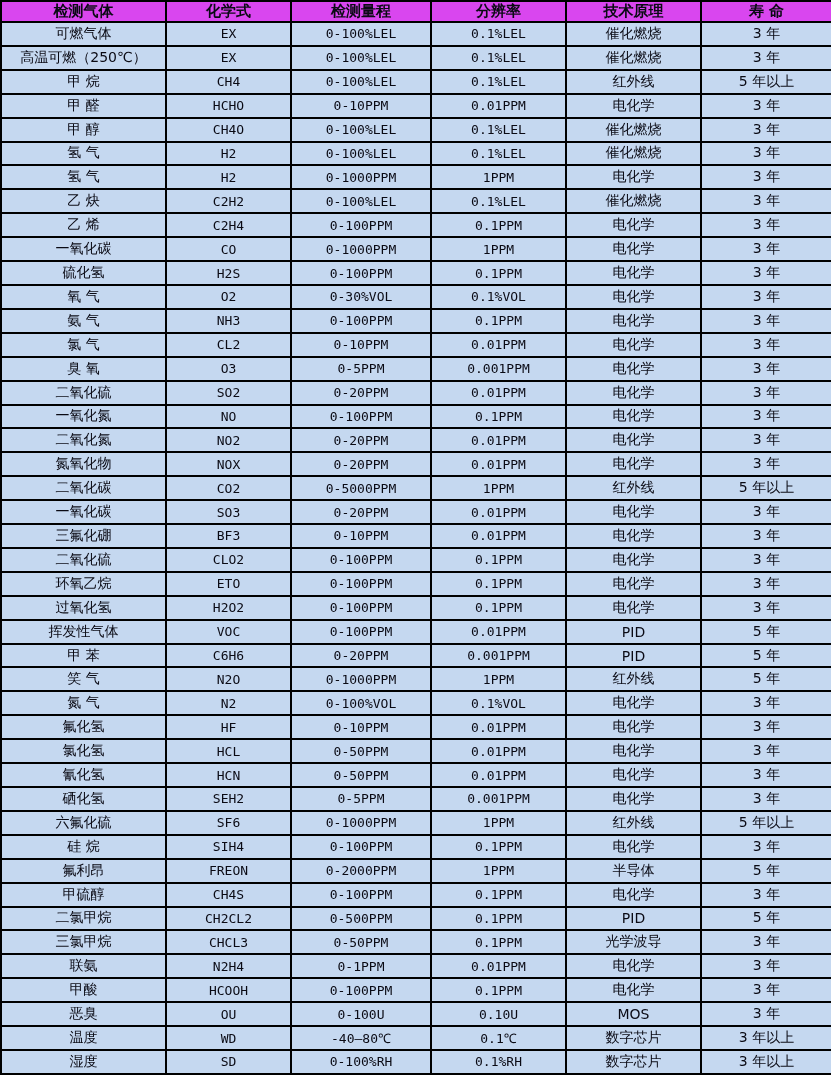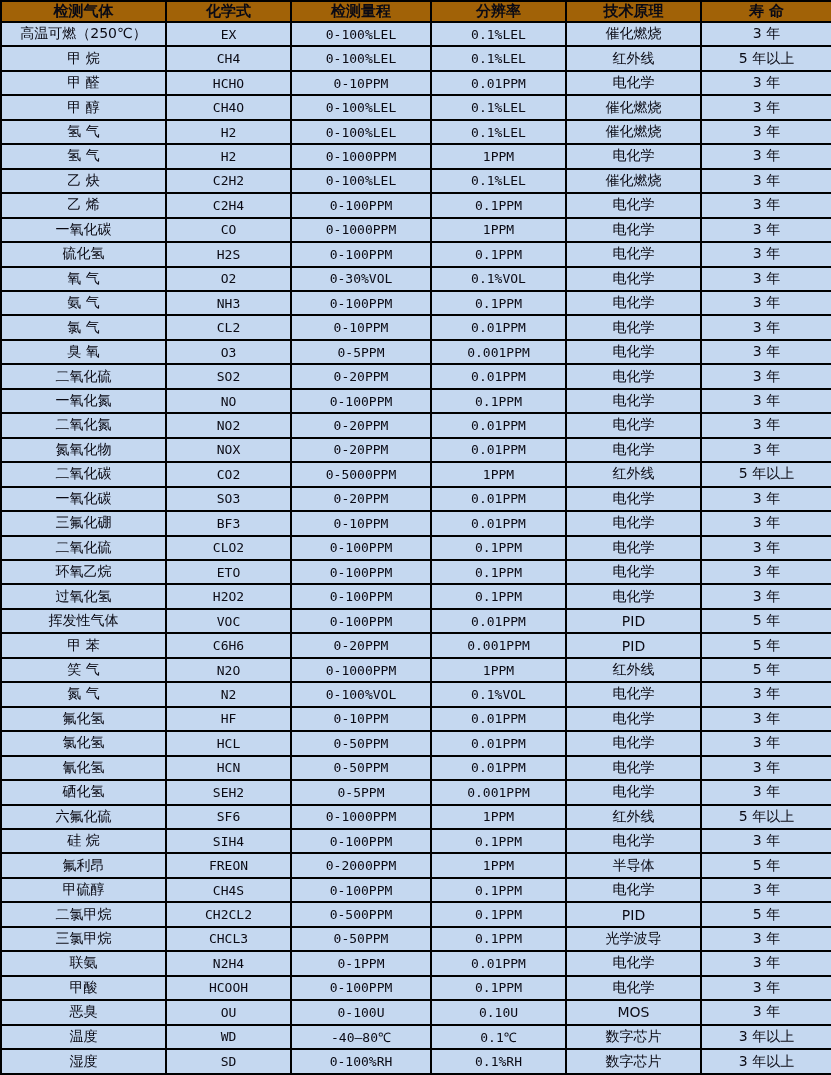--- a/index.html
+++ b/index.html
@@ -19,21 +19,21 @@
   .spec-table th, .spec-table td {
     border: 2px solid #000000;
     text-align: center;
     vertical-align: middle;
     padding: 0 2px;
     overflow: hidden;
     white-space: nowrap;
     color: #0a0a14;
   }
   .spec-table th {
-    background: #a16207;
+    background: #d946ef;
     font-weight: bold;
     font-size: 15px;
   }
   .spec-table td {
     background: #c5d8f0;
     font-size: 14px;
   }
   .spec-table td.mono {
     font-family: "DejaVu Sans Mono", "Liberation Mono", monospace;
     font-size: 13px;
@@ -56,20 +56,28 @@
         <th>检测气体</th>
         <th>化学式</th>
         <th>检测量程</th>
         <th>分辨率</th>
         <th>技术原理</th>
         <th>寿 命</th>
       </tr>
   </thead>
   <tbody>
       <tr>
+        <td>可燃气体</td>
+        <td class="mono">EX</td>
+        <td class="mono">0-100%LEL</td>
+        <td class="mono">0.1%LEL</td>
+        <td>催化燃烧</td>
+        <td>3 年</td>
+      </tr>
+      <tr>
         <td>高温可燃（250℃）</td>
         <td class="mono">EX</td>
         <td class="mono">0-100%LEL</td>
         <td class="mono">0.1%LEL</td>
         <td>催化燃烧</td>
         <td>3 年</td>
       </tr>
       <tr>
         <td>甲 烷</td>
         <td class="mono">CH4</td>

